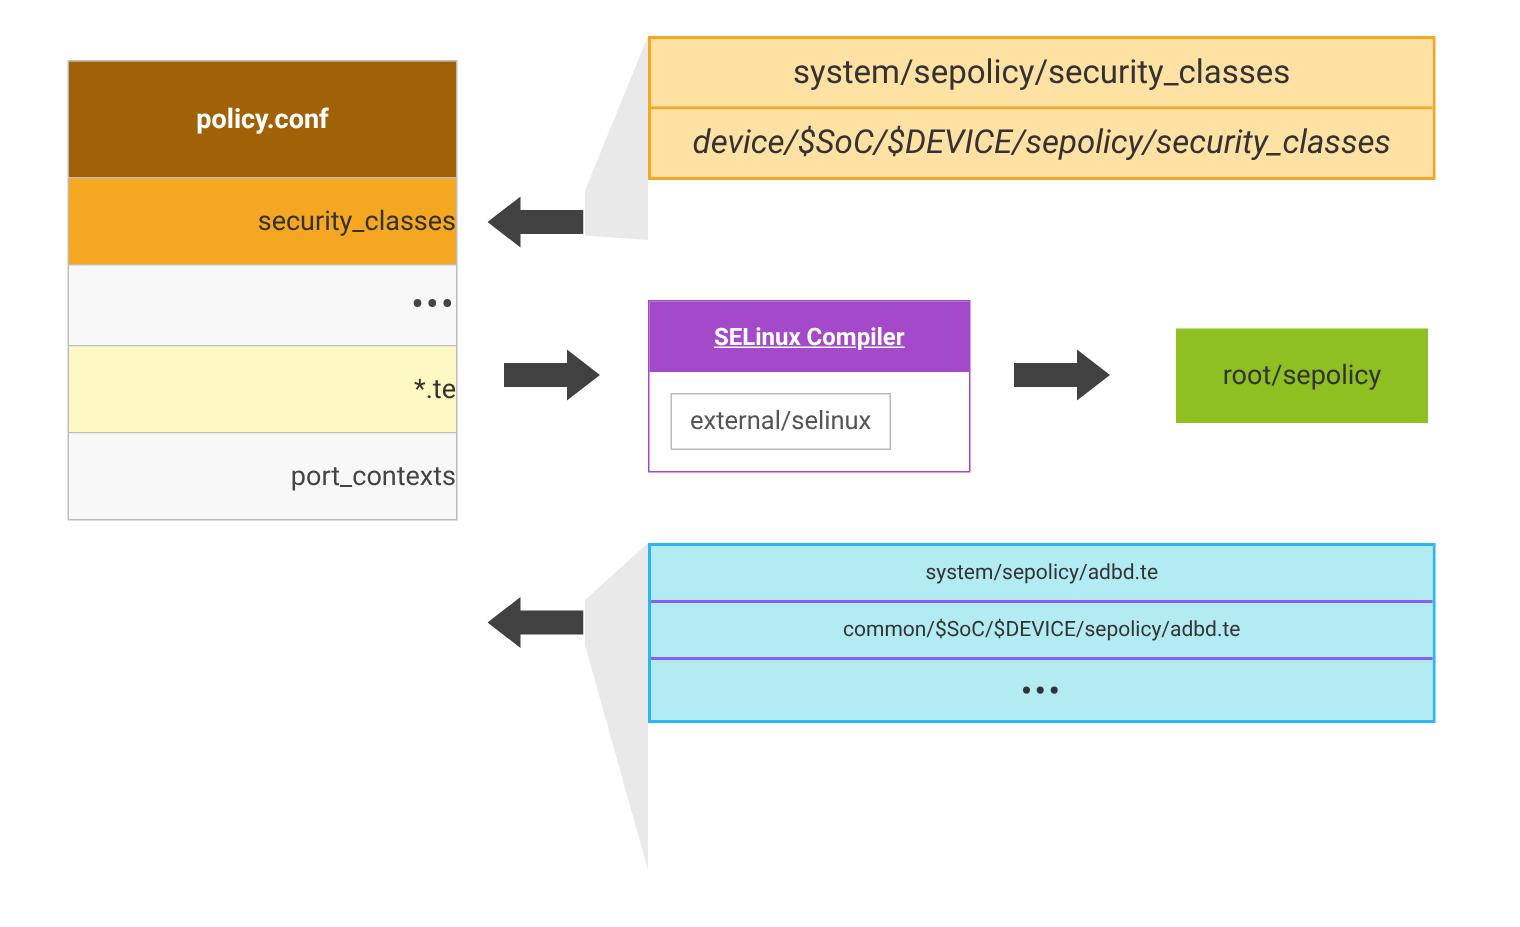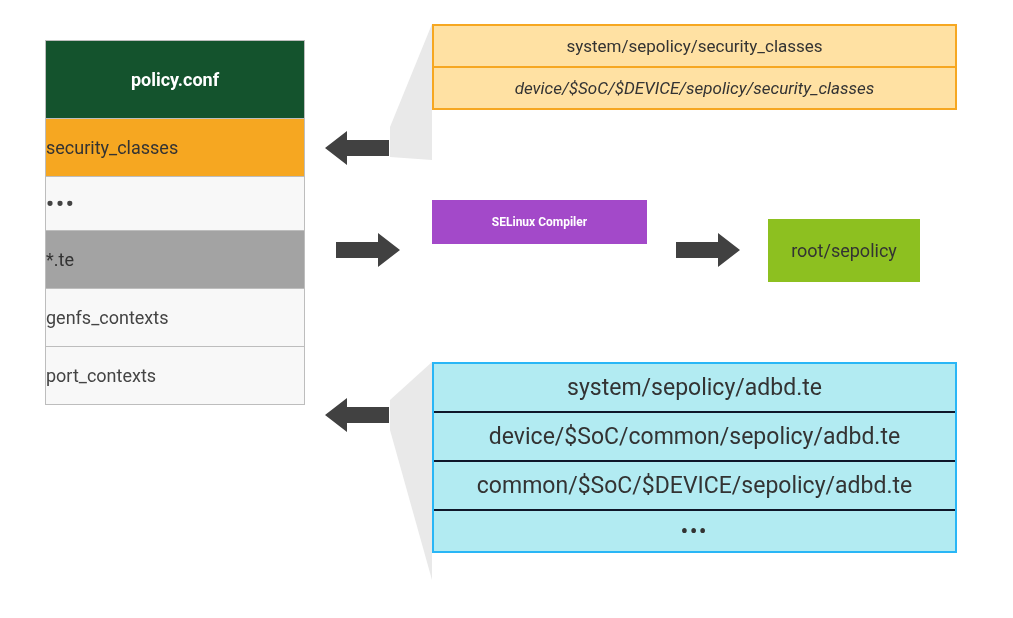--- a/index.html
+++ b/index.html
@@ -11,112 +11,113 @@
       position: relative;
     }
     .policy-stack {
       position: absolute;
       left: 45px;
       top: 40px;
       width: 260px;
       border: 1px solid #bdbdbd;
     }
     .policy-header {
-      background: #14532d;
+      background: #a16207;
       color: #fff;
       font-weight: bold;
       text-align: center;
       padding: 28px 0;
       font-size: 18px;
       border-bottom: 1px solid #bdbdbd;
     }
     .policy-row {
-      text-align: left;
+      text-align: right;
       padding: 18px 0;
       font-size: 18px;
       color: #444;
       border-bottom: 1px solid #bdbdbd;
       background: #f8f8f8;
     }
     .policy-row:last-child { border-bottom: none; }
     .policy-row.orange { background: #f6a721; color: #333; }
-    .policy-row.cyan { background: #a3a3a3; color: #333; }
+    .policy-row.cyan { background: #fef9c3; color: #333; }
     .ellipsis { font-weight: bold; letter-spacing: 2px; font-size: 22px; padding: 14px 0; }
 
     .sec-table {
       position: absolute;
       left: 432px;
       top: 24px;
       width: 525px;
       border: 2px solid #f6a721;
     }
     .sec-row {
       background: #ffe1a3;
       text-align: center;
       padding: 10px 4px;
-      font-size: 17px;
+      font-size: 22px;
       color: #333;
       border-bottom: 2px solid #f6a721;
     }
     .sec-row:last-child { border-bottom: none; font-style: italic; }
 
     .compiler-box {
       position: absolute;
       left: 432px;
       top: 200px;
       width: 215px;
       border: 1px solid #a349c9;
       background: #fff;
     }
     .compiler-header {
       background: #a349c9;
       color: #fff;
       font-weight: bold;
       text-align: center;
       padding: 14px 4px;
-      font-size: 12px;
+      font-size: 16px;
+      text-decoration: underline;
     }
     .compiler-body {
       padding: 14px;
     }
     .compiler-path {
       border: 1px solid #bbb;
       padding: 8px 12px;
       text-align: left;
       font-size: 17px;
       color: #555;
       display: inline-block;
     }
 
     .output-box {
       position: absolute;
-      left: 768px;
+      left: 784px;
       top: 219px;
-      width: 152px;
+      width: 168px;
       background: #8dc020;
       text-align: center;
       padding: 21px 4px;
       font-size: 18px;
       color: #333;
     }
 
     .te-table {
       position: absolute;
       left: 432px;
       top: 362px;
       width: 525px;
       border: 2px solid #29b6f6;
     }
     .te-row {
       background: #b2ebf2;
       text-align: center;
       padding: 10px 4px;
-      font-size: 23px;
+      font-size: 14px;
       color: #333;
-      border-bottom: 2px solid #0f172a;
+      border-bottom: 2px solid #8b5cf6;
     }
     .te-row:last-child { border-bottom: none; }
     .te-row.ellip { font-weight: bold; letter-spacing: 2px; font-size: 20px; padding: 8px 0; }
 
     .arrow {
       position: absolute;
     }
     .arrow svg { display: block; }
 
     .funnel {
@@ -137,38 +138,39 @@
   <svg width="128" height="218">
     <polygon points="127,0 127,218 85,68 85,38" fill="#e9e9e9"></polygon>
   </svg>
 </div>
 
 <div class="policy-stack">
   <div class="policy-header">policy.conf</div>
   <div class="policy-row orange">security_classes</div>
   <div class="policy-row ellipsis">•••</div>
   <div class="policy-row cyan">*.te</div>
-  <div class="policy-row">genfs_contexts</div>
   <div class="policy-row">port_contexts</div>
 </div>
 
 <div class="sec-table">
   <div class="sec-row">system/sepolicy/security_classes</div>
   <div class="sec-row">device/$SoC/$DEVICE/sepolicy/security_classes</div>
 </div>
 
 <div class="compiler-box">
   <div class="compiler-header">SELinux Compiler</div>
+  <div class="compiler-body">
+    <div class="compiler-path">external/selinux</div>
+  </div>
 </div>
 
 <div class="output-box">root/sepolicy</div>
 
 <div class="te-table">
   <div class="te-row">system/sepolicy/adbd.te</div>
-  <div class="te-row">device/$SoC/common/sepolicy/adbd.te</div>
   <div class="te-row">common/$SoC/$DEVICE/sepolicy/adbd.te</div>
   <div class="te-row ellip">•••</div>
 </div>
 
 <div class="arrow" style="left:325px; top:128px;">
   <svg width="64" height="40">
     <polygon points="0,20 22,3 22,12 64,12 64,28 22,28 22,37" fill="#414141"></polygon>
   </svg>
 </div>
 

